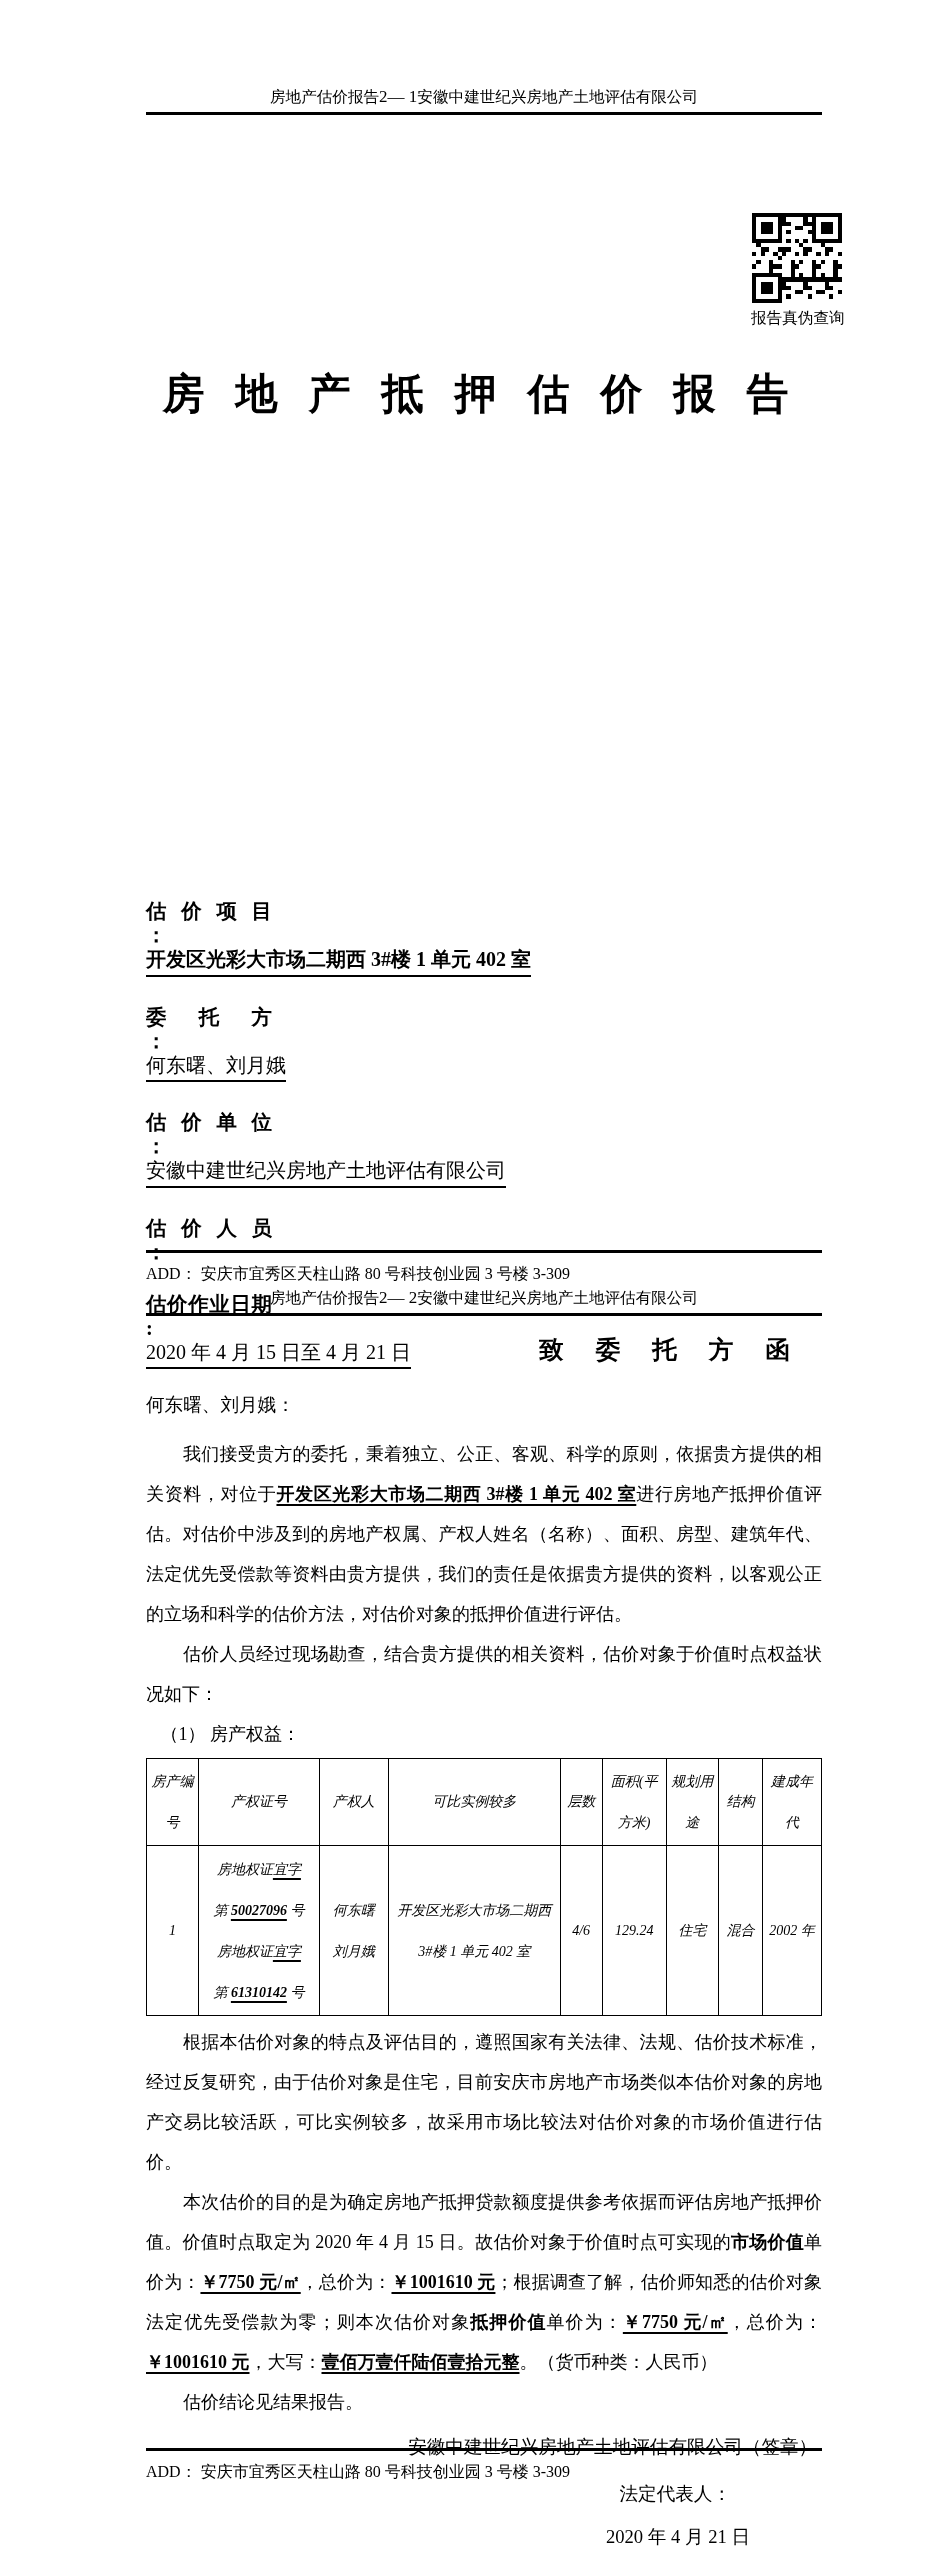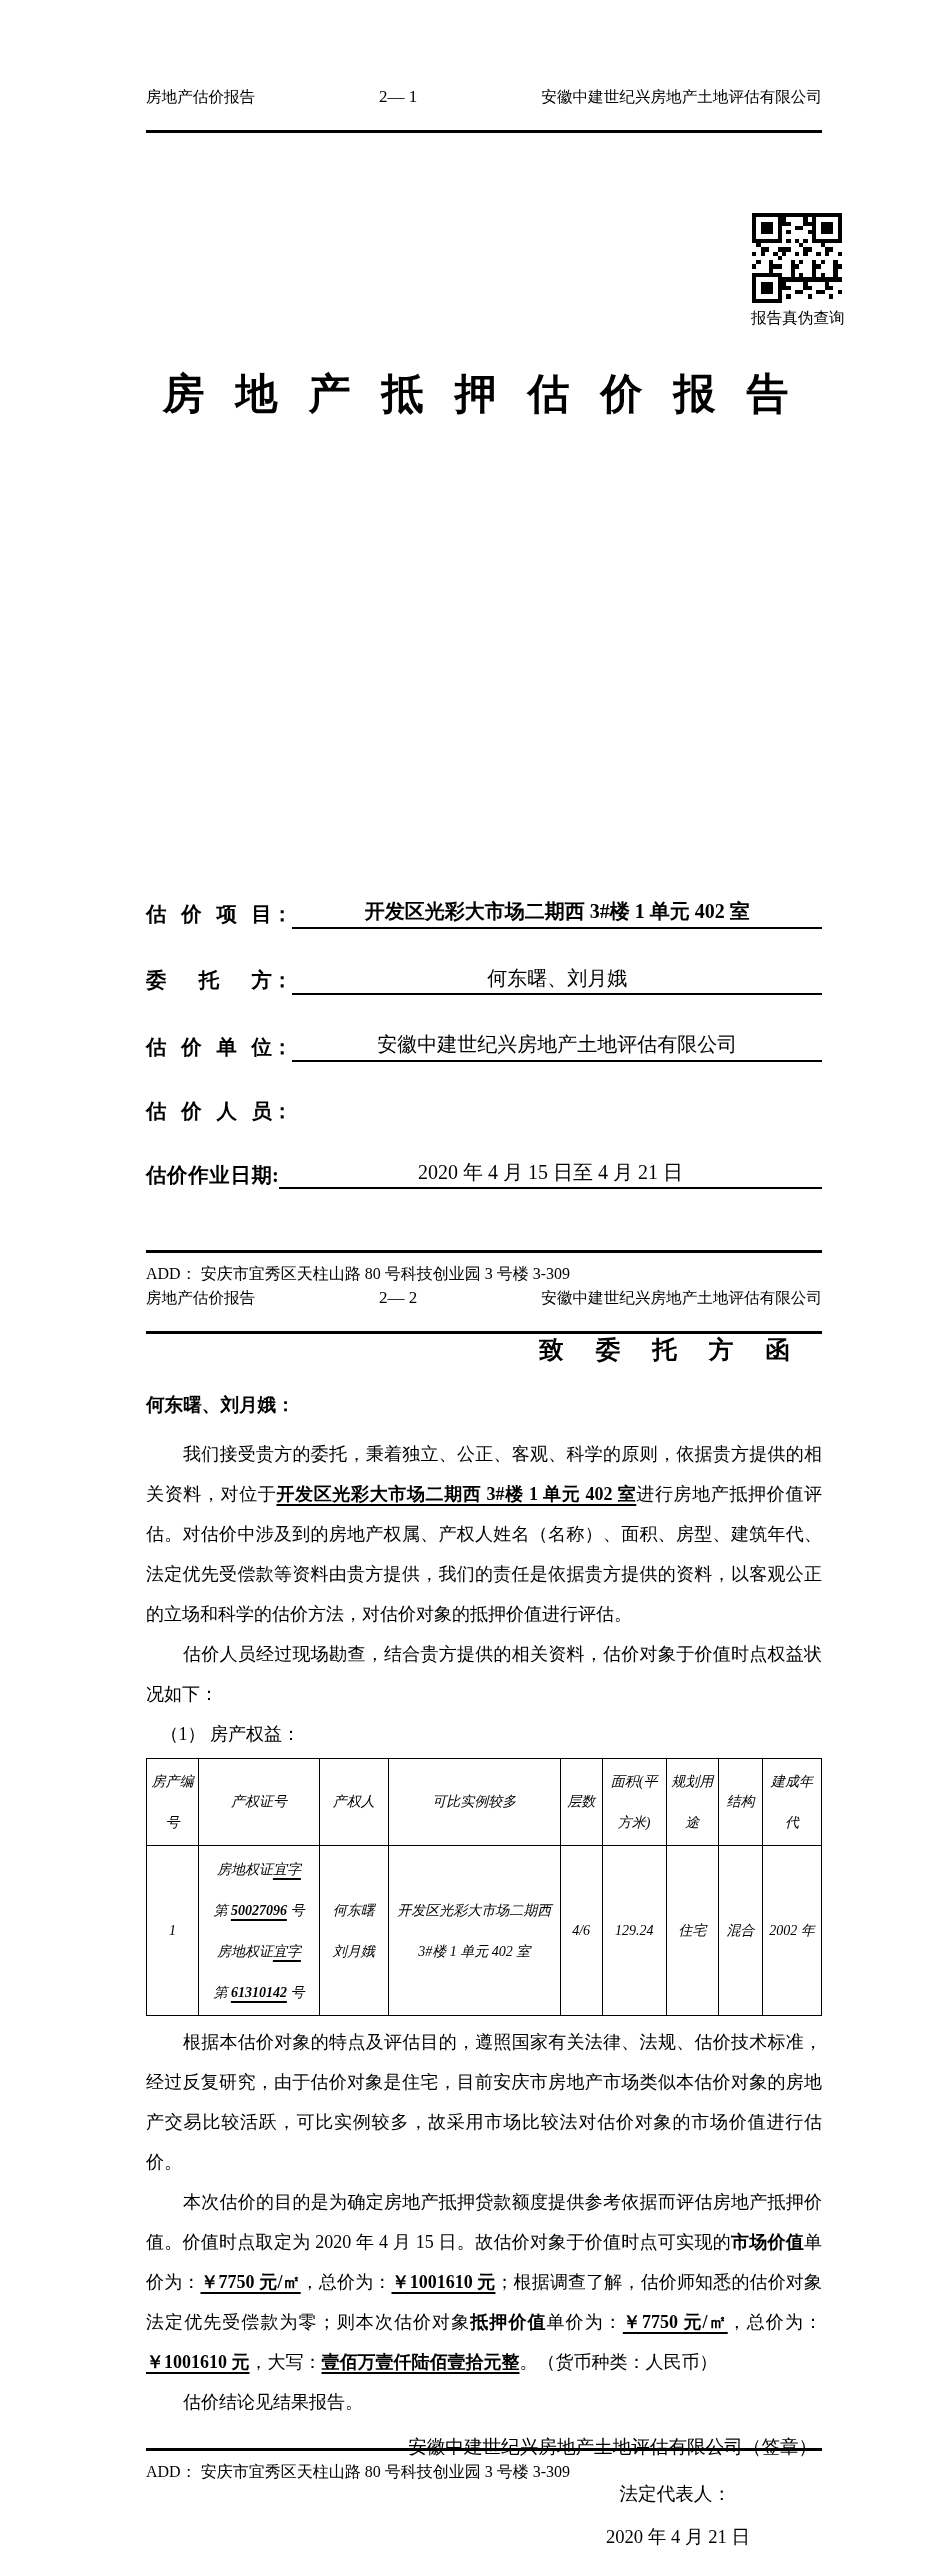--- a/index.html
+++ b/index.html
@@ -1,54 +1,54 @@
 <!DOCTYPE html>
 <html style="font-size:9.6px"><head>
 <meta charset="utf-8">
 <style>
   html,body{margin:0;padding:0;background:#fff;}
   #page{position:relative;width:951px;height:2576px;background:#ffffff;
         font-family:"Liberation Serif","DejaVu Serif",serif;color:#000;overflow:hidden;}
 
   
-  .run-header{position:absolute;left:146px;right:129px;display:flex;justify-content:space-between;
-              align-items:flex-end;font-size:15.6px;line-height:20.4px;padding-bottom:23px;border-bottom:3px solid #000;}
+  .run-header{position:absolute;left:146px;right:129px;display:flex;justify-content:center;
+              align-items:flex-end;font-size:15.6px;line-height:20.4px;padding-bottom:5px;border-bottom:3px solid #000;}
   .run-header .ctr{font-size:17px;font-family:"Liberation Serif","DejaVu Serif",serif;}
   #p1-header{top:87px;}
   #p2-header{top:1288px;}
   .run-footer{position:absolute;left:146px;right:129px;border-top:3px solid #000;padding-top:9.6px;
               font-size:16px;line-height:21.6px;}
   #p1-footer{top:1250px;border-top:3px solid #000;}
   #p2-footer{top:2448px;}
 
   
   #qr-block{position:absolute;left:751px;top:213px;width:92px;text-align:center;}
   #qr-block svg{display:block;width:90px;height:90px;margin:0 auto;}
   #qr-caption{font-size:15.6px;margin-top:4.8px;white-space:nowrap;}
 
   
   #main-title{position:absolute;left:0;right:0;top:334px;text-align:center;
               font-size:42px;font-weight:bold;letter-spacing:31px;text-indent:31px;white-space:nowrap;margin-top:32px;}
   #subtitle{position:absolute;left:0;right:0;top:433px;text-align:center;font-size:22px;font-weight:bold;}
 
   
   #fields{position:absolute;left:146px;right:129px;top:899px;}
-  .field-row{display:flex;align-items:center;margin-bottom:37px;}
+  .field-row{display:flex;align-items:flex-start;margin-bottom:28px;flex-direction:column;}
   .field-label{width:126px;font-size:20.4px;font-weight:bold;line-height:24px;
                text-align:justify;text-align-last:justify;flex:0 0 auto;}
   .field-colon{font-size:20.4px;font-weight:bold;line-height:24px;flex:0 0 auto;}
   .field-value{flex:1 1 auto;border-bottom:2.1px solid #000;text-align:center;font-size:20px;
                line-height:24px;padding-bottom:3.6px;white-space:nowrap;}
   .field-value.bold{font-weight:bold;}
 
   
   #letter{position:absolute;left:146px;right:129px;top:1325px;}
   #letter-title{text-align:right;font-size:24.6px;font-weight:bold;letter-spacing:32px;text-indent:32px;
                 margin:8.4px 0 26px 0;white-space:nowrap;}
-  #salutation{font-size:18.6px;font-weight:bold;line-height:26px;margin-bottom:15.6px;}
+  #salutation{font-size:18.6px;font-weight:normal;line-height:26px;margin-bottom:15.6px;}
   .paras p{font-size:18px;line-height:40px;text-align:justify;margin:0;}
   .paras p.indent{text-indent:37px;}
   .paras p.sub{text-indent:14.4px;text-align:left;}
   .b{font-weight:bold;}
   .u{text-decoration:underline;text-underline-offset:4.2px;text-decoration-thickness:1.5px;}
 
   
   #rights-table{width:100%;border-collapse:collapse;border:1.8px solid #000;margin:3.6px 0 6px 0;
                 font-size:14px;line-height:41px;font-style:italic;}
   #rights-table th,#rights-table td{border:1.2px solid #000;font-weight:normal;text-align:center;

